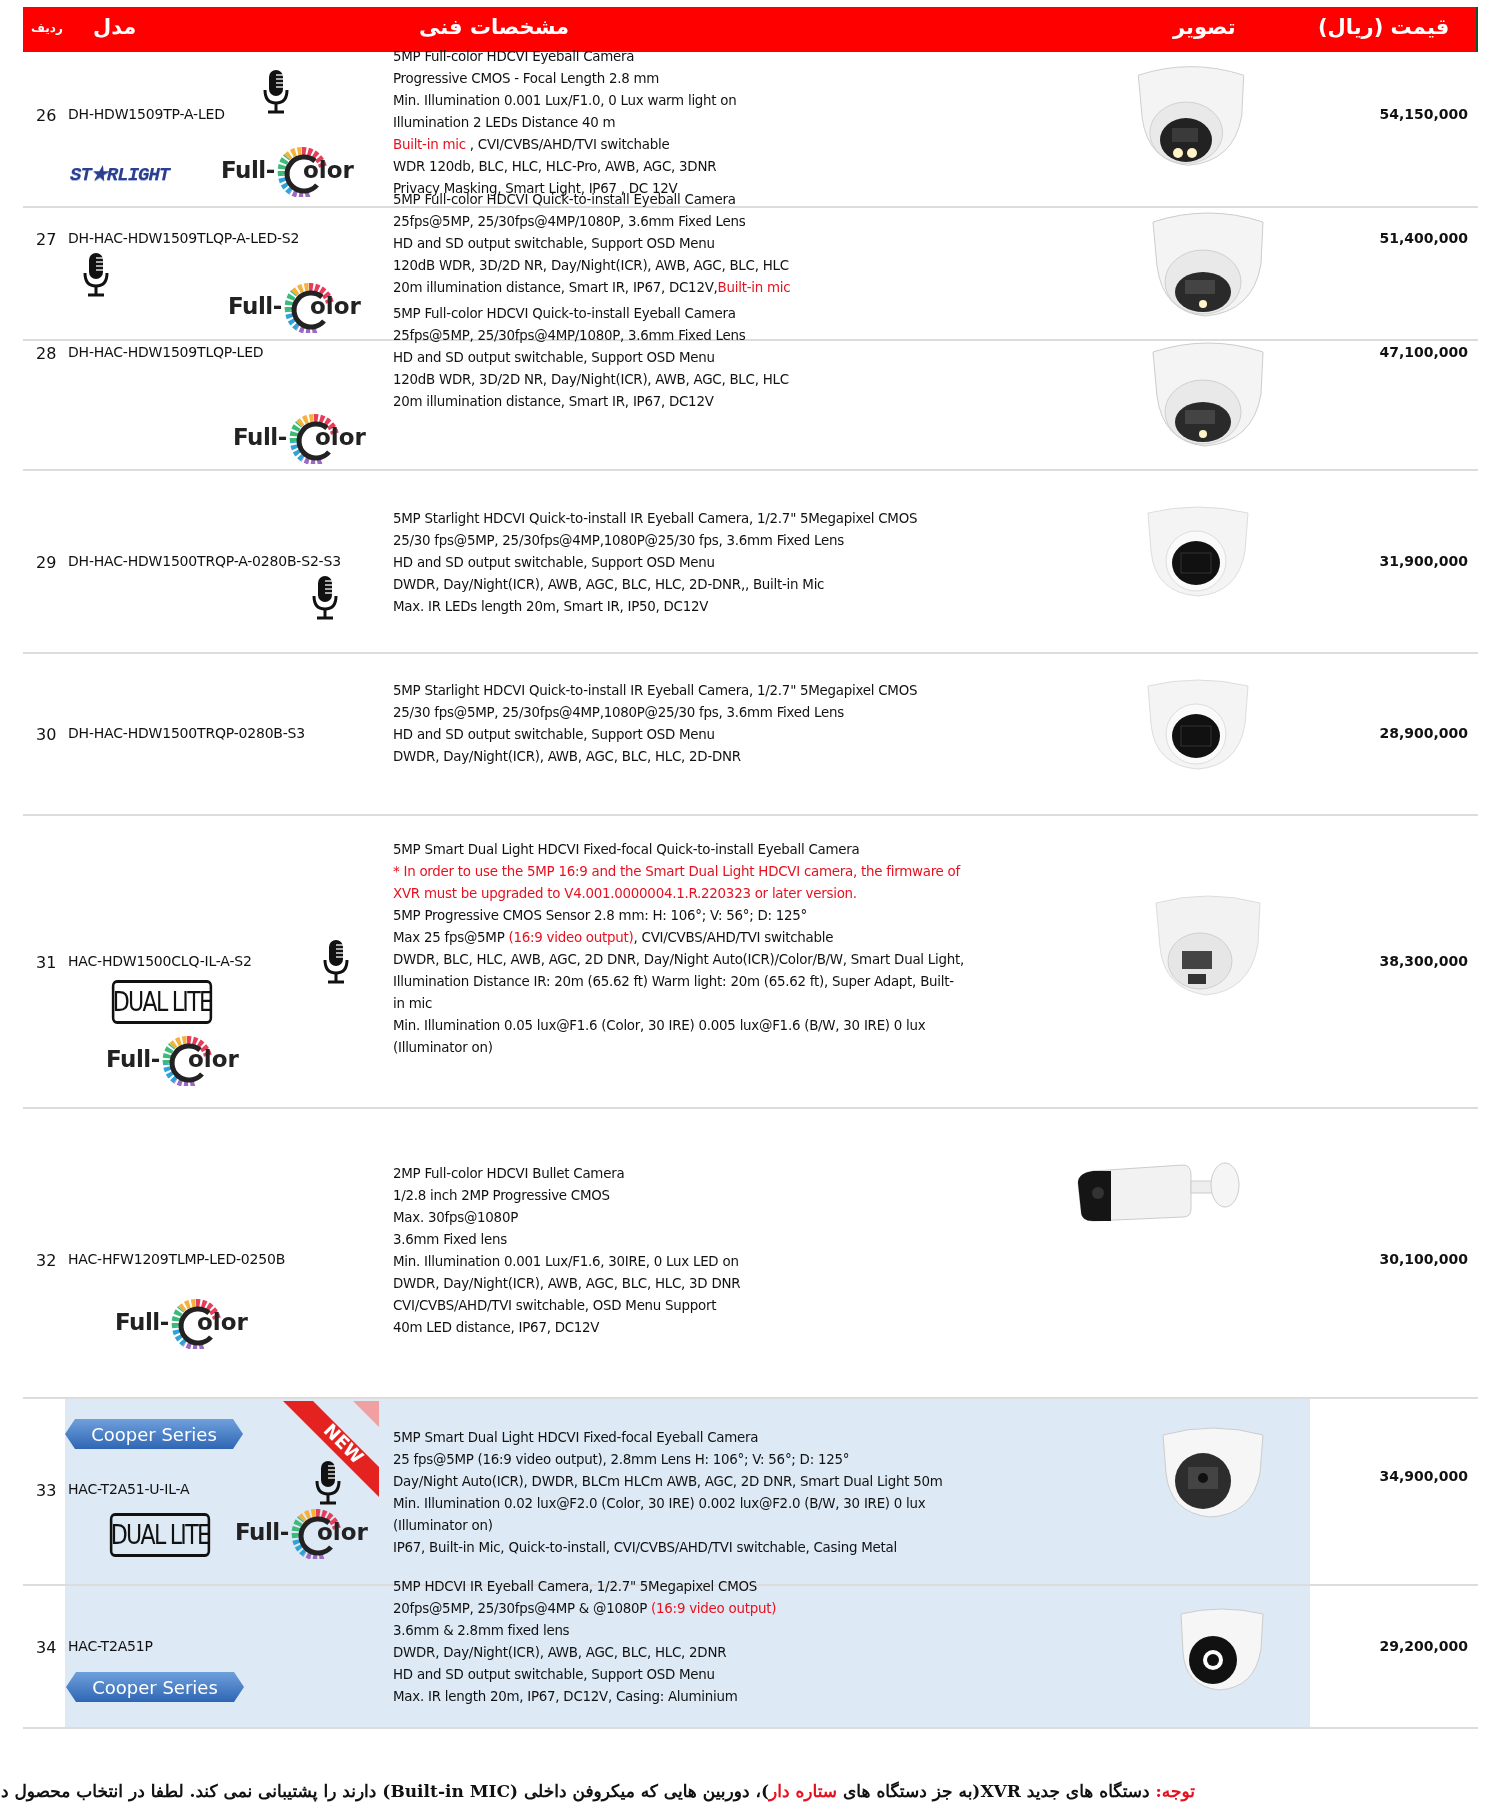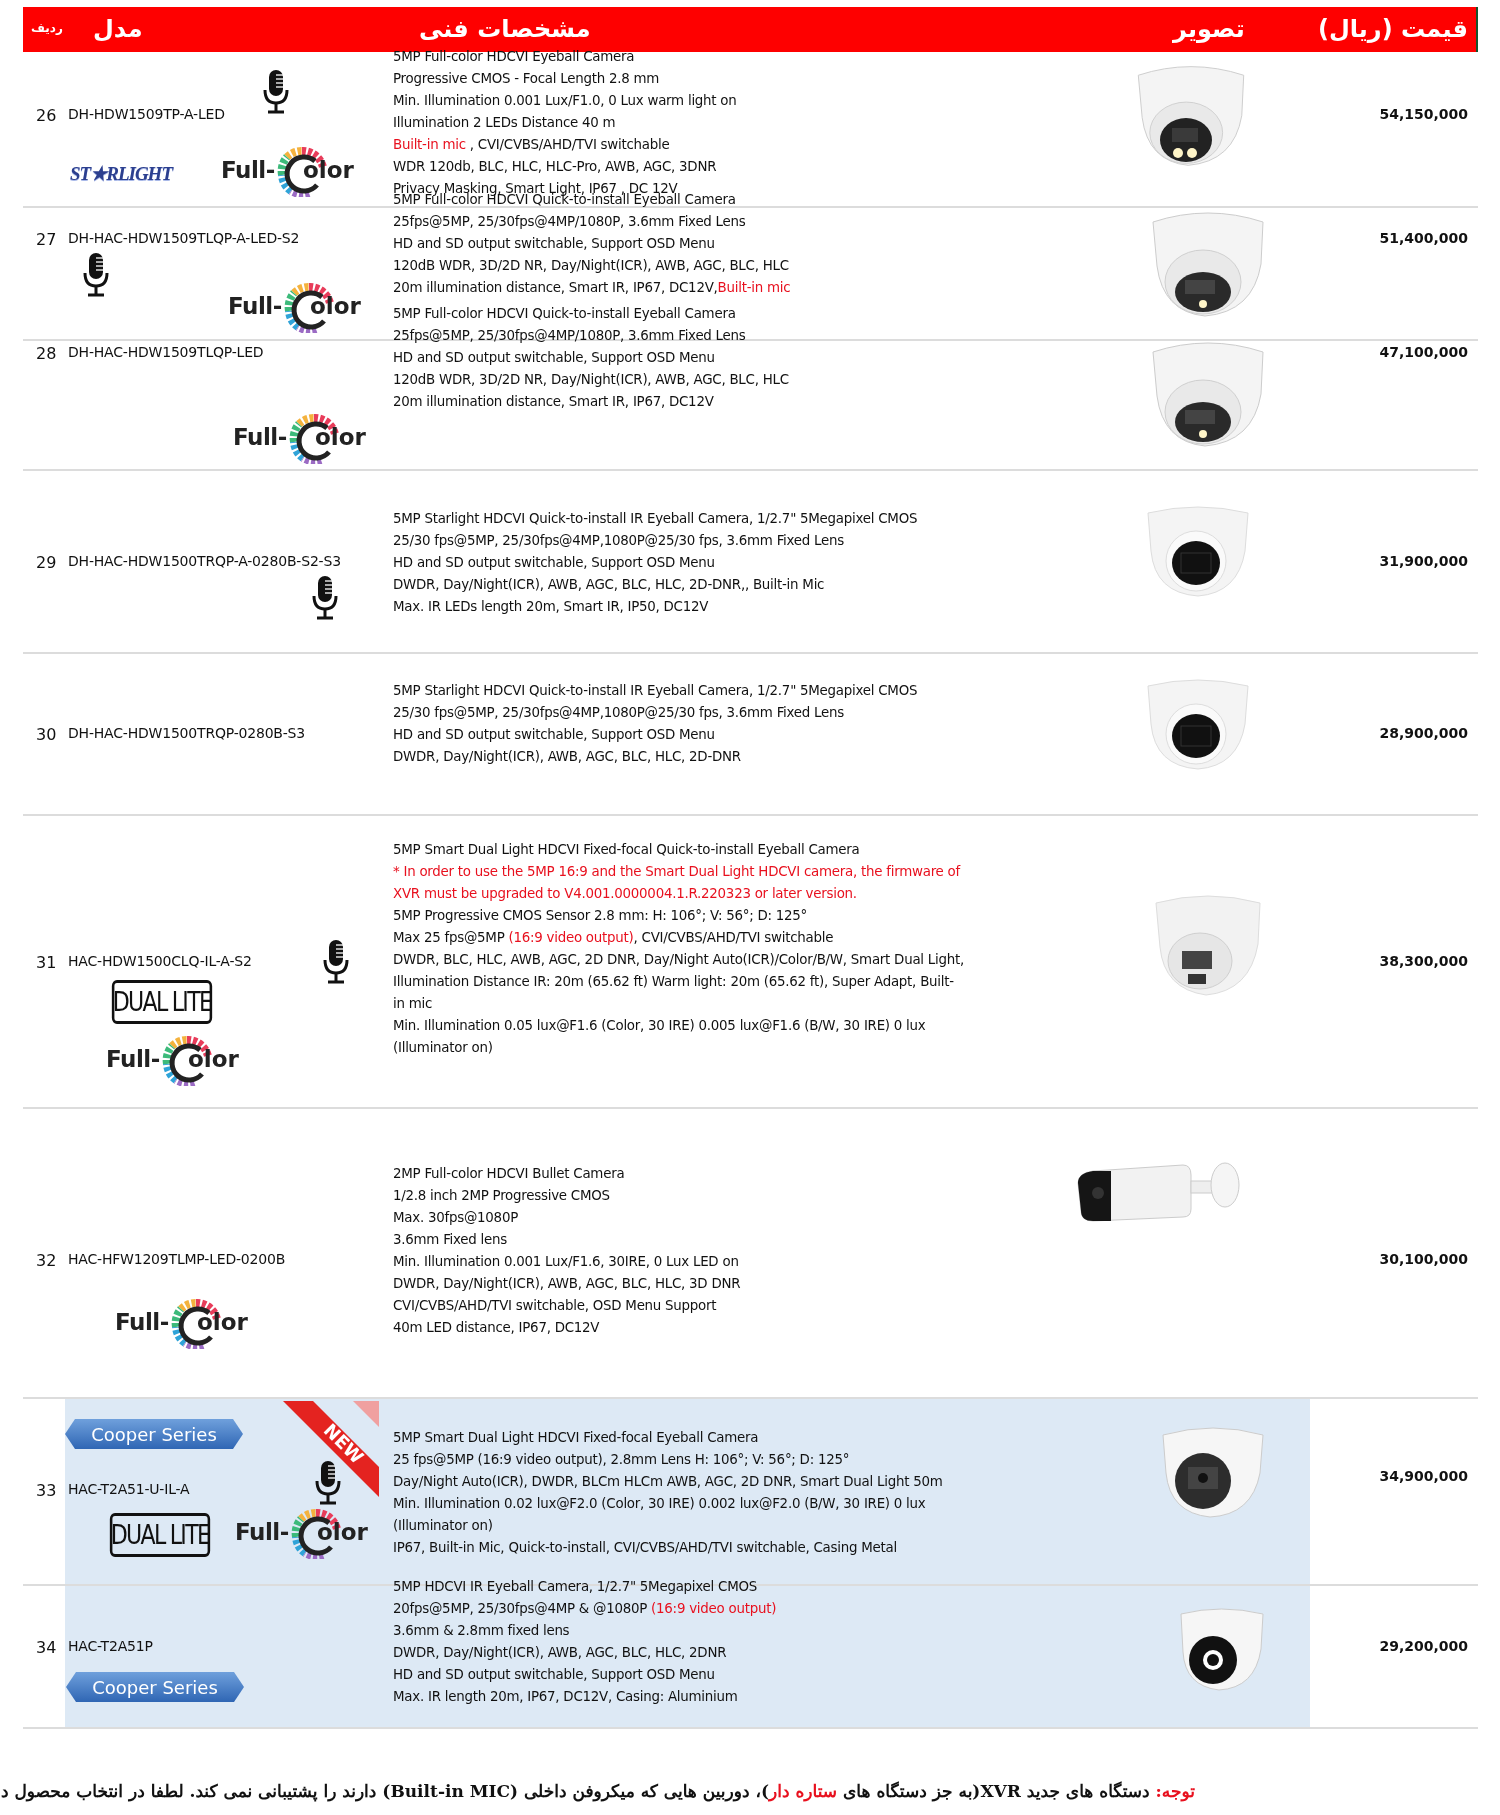--- a/index.html
+++ b/index.html
@@ -3,21 +3,21 @@
 <meta charset="utf-8">
 <style>
   * { box-sizing: border-box; margin: 0; padding: 0; }
   html, body { width: 1500px; height: 1815px; background: #ffffff; overflow: hidden; }
   body { position: relative; font-family: "Liberation Sans", "DejaVu Sans", sans-serif; color: #111; }
 
   .header {
     position: absolute; left: 23px; top: 7px; width: 1455px; height: 45px;
     background: #fe0000; border-right: 2px solid #14532d; color: #fff;
   }
-  .header span { position: absolute; top: 8px; font-family: "DejaVu Sans", sans-serif; font-weight: bold; font-size: 24px; white-space: nowrap; direction: rtl; }
+  .header span { position: absolute; top: 8px; font-family: "DejaVu Sans", sans-serif; font-weight: bold; font-size: 21px; white-space: nowrap; direction: rtl; }
   .h-radif { left: 8px; top: 14px !important; font-size: 12px !important; }
   .h-model { left: 70px; }
   .h-spec  { left: 396px; }
   .h-image { left: 1150px; }
   .h-price { left: 1295px; }
 
   .row { position: absolute; left: 23px; width: 1455px; border-bottom: 2px solid #dcdcdc; }
   .row.tinted::before { content: ""; position: absolute; left: 42px; top: 0; bottom: 0; width: 1245px; background: #dde9f5; }
 
   .num { position: absolute; left: 13px; font-size: 16px; font-family: "DejaVu Sans", sans-serif; }
@@ -26,21 +26,21 @@
   .specs .line { display: block; }
   .red { color: #e8101e; }
   .price { position: absolute; right: 10px; font-weight: bold; font-size: 14px; font-family: "DejaVu Sans", sans-serif; }
 
   .mic { position: absolute; width: 26px; height: 44px; }
   .fullcolor { position: absolute; height: 50px; width: 125px; }
   .fullcolor .txt { position: absolute; left: 0; top: 10px; font-weight: bold; font-size: 23px; font-family: "DejaVu Sans", sans-serif; color: #222; letter-spacing: -0.5px; }
   .fullcolor svg { position: absolute; left: 56px; top: 0; }
   .fullcolor .olor { position: absolute; left: 82px; top: 10px; font-weight: bold; font-size: 23px; font-family: "DejaVu Sans", sans-serif; color: #222; }
 
-  .starlight { position: absolute; font-style: italic; font-weight: bold; font-size: 19px; color: #2c3f8e; font-family: Liberation Serif, serif; letter-spacing: -1px; text-shadow: 0 1px 0 #a8b8e8; }
+  .starlight { position: absolute; font-style: italic; font-weight: bold; font-size: 19px; color: #2c3f8e; font-family: Liberation Mono, monospace; letter-spacing: -1px; text-shadow: 0 1px 0 #a8b8e8; }
   .dualite { position: absolute; width: 118px; height: 44px; border: 3px solid #111; border-radius: 6px; display: flex; align-items: center; justify-content: center; font-family: "DejaVu Sans", sans-serif; font-size: 26px; letter-spacing: -2px; transform: scaleX(0.85); }
   .dualite .bar { display: inline-block; width: 3px; height: 50px; background: #111; margin: 0 3px; position: relative; top: -6px; }
 
   .cooper { position: absolute; width: 178px; height: 30px; color: #fff; font-size: 18px; font-family: "DejaVu Sans", sans-serif; display: flex; align-items: center; justify-content: center; background: linear-gradient(#6fa0dc, #2f66b4); clip-path: polygon(8px 0, 100% 0, calc(100% - 8px) 100%, 0 100%, 0 50%, 8px 0); clip-path: polygon(10px 0, calc(100% - 10px) 0, 100% 50%, calc(100% - 10px) 100%, 10px 100%, 0 50%); }
 
   .newbadge { position: absolute; width: 96px; height: 96px; }
 
   .cam { position: absolute; }
 
   .footer { position: absolute; right: 305px; top: 1781px; direction: rtl; font-family: "DejaVu Serif", serif; font-weight: bold; font-size: 17px; white-space: nowrap; color: #111; }
@@ -246,21 +246,21 @@
     <path d="M8 14 Q60 0 112 14 L110 55 Q102 102 58 106 Q16 100 12 58 Z" fill="#f2f2f2" stroke="#ddd"></path>
     <ellipse cx="52" cy="72" rx="32" ry="28" fill="#e6e6e6" stroke="#cfcfcf"></ellipse>
     <rect x="34" y="62" width="30" height="18" fill="#444"></rect>
     <rect x="40" y="85" width="18" height="10" fill="#333"></rect>
   </svg>
   <span class="price" style="top:137px">38,300,000</span>
 </div>
 
 <div class="row" style="top:1109px;height:290px;">
   <span class="num" style="top:142px">32</span>
-  <span class="model" style="top:142px">HAC-HFW1209TLMP-LED-0200B</span>
+  <span class="model" style="top:142px">HAC-HFW1209TLMP-LED-0250B</span>
   <div class="fullcolor" style="left:92px;top:190px">
     <span class="txt">Full-</span>
     <svg width="50" height="50">
         <use href="#cwheel"></use>
       </svg>
     <span class="olor">olor</span>
   </div>
   <div class="specs" style="top:54px">
     <span class="line">2MP Full-color HDCVI Bullet Camera</span>
     <span class="line">1/2.8 inch 2MP Progressive CMOS</span>

